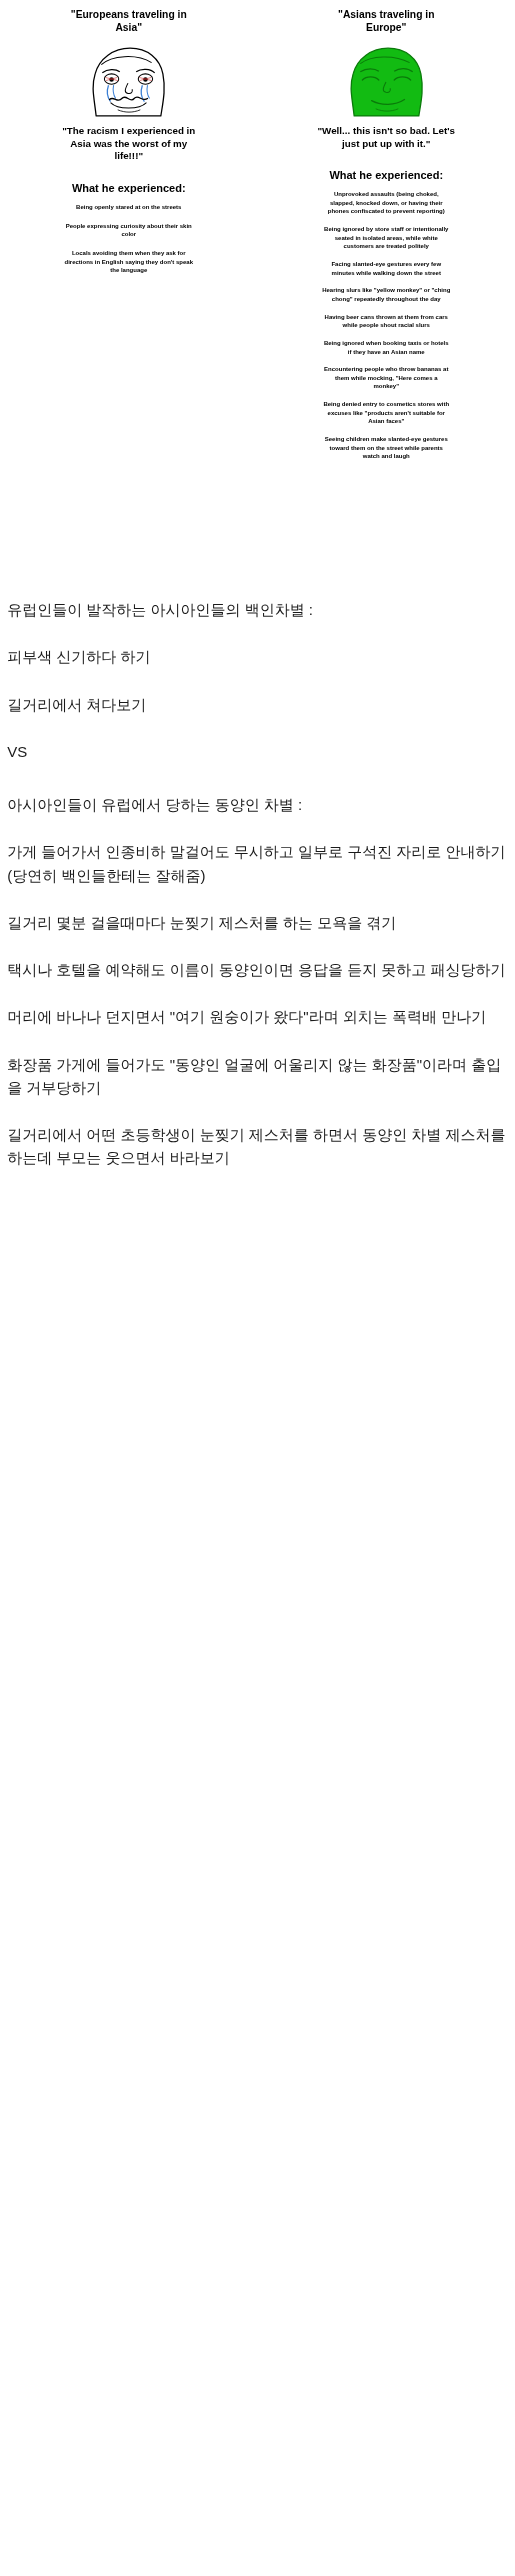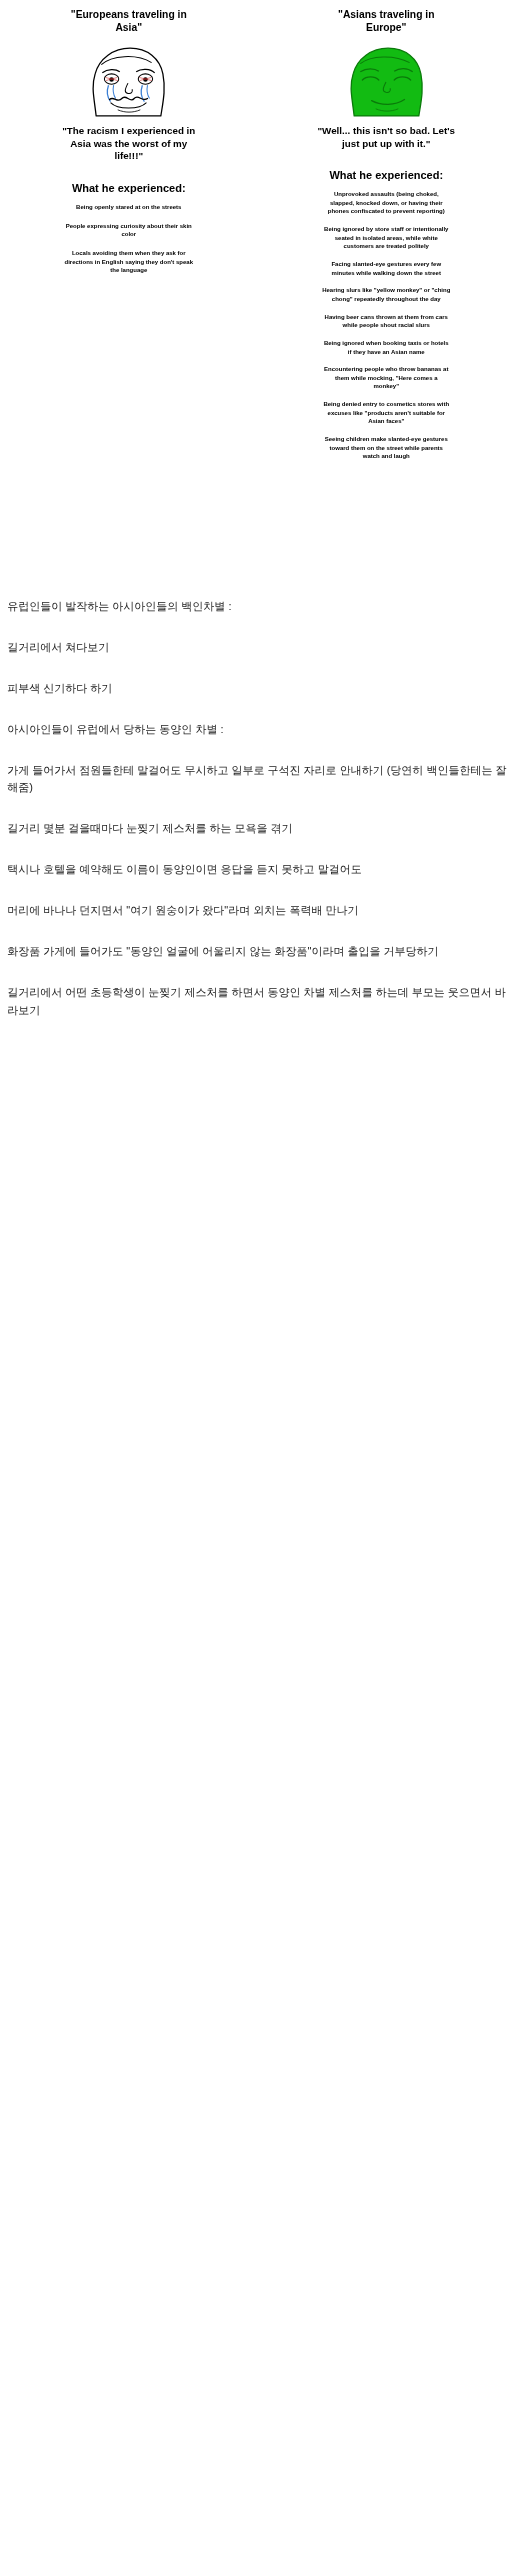--- a/index.html
+++ b/index.html
@@ -81,21 +81,21 @@
   
   .kr {
     position: absolute;
     left: 0;
     top: 598px;
     width: 515px;
     padding: 0 7.2px;
     box-sizing: border-box;
   }
   .kr p {
-    font-size: 11px;
+    font-size: 15px;
     line-height: 1.55;
     margin: 0 0 24px 0;
     color: #1a1a1a;
   }
   .kr p.vs {
     margin-bottom: 30px;
   }
 </style>
 </head>
 <body>
@@ -189,25 +189,26 @@
           <div class="b">Being denied entry to cosmetics stores with excuses like "products aren't suitable for Asian faces"</div>
           <div class="b">Seeing children make slanted-eye gestures toward them on the street while parents watch and laugh</div>
         </div>
       </div>
 
     </div>
   </div>
 
   <div class="kr">
     <p>유럽인들이 발작하는 아시아인들의 백인차별 :</p>
+    <p>피부색 신기하다 하기</p>
     <p>길거리에서 쳐다보기</p>
-    <p>피부색 신기하다 하기</p>
+    <p class="vs">VS</p>
     <p>아시아인들이 유럽에서 당하는 동양인 차별 :</p>
-    <p>가게 들어가서 점원들한테 말걸어도 무시하고 일부로 구석진 자리로 안내하기 (당연히 백인들한테는 잘해줌)</p>
+    <p>가게 들어가서 인종비하 말걸어도 무시하고 일부로 구석진 자리로 안내하기 (당연히 백인들한테는 잘해줌)</p>
     <p>길거리 몇분 걸을때마다 눈찢기 제스처를 하는 모욕을 겪기</p>
-    <p>택시나 호텔을 예약해도 이름이 동양인이면 응답을 듣지 못하고 말걸어도</p>
+    <p>택시나 호텔을 예약해도 이름이 동양인이면 응답을 듣지 못하고 패싱당하기</p>
     <p>머리에 바나나 던지면서 "여기 원숭이가 왔다"라며 외치는 폭력배 만나기</p>
     <p>화장품 가게에 들어가도 "동양인 얼굴에 어울리지 않는 화장품"이라며 출입을 거부당하기</p>
     <p>길거리에서 어떤 초등학생이 눈찢기 제스처를 하면서 동양인 차별 제스처를 하는데 부모는 웃으면서 바라보기</p>
   </div>
 
 </div>
 
 
 </body></html>

